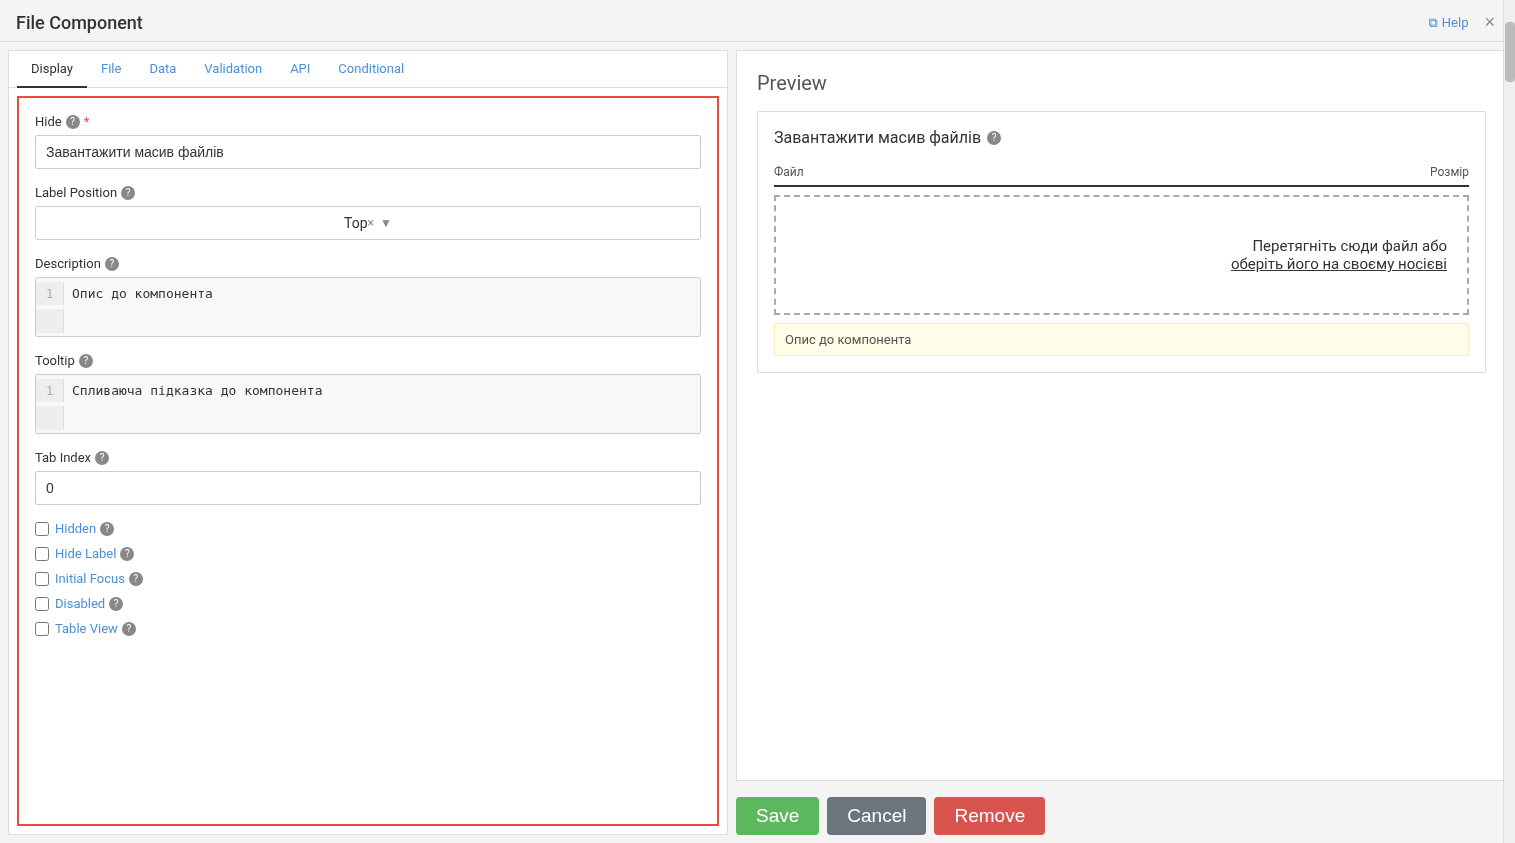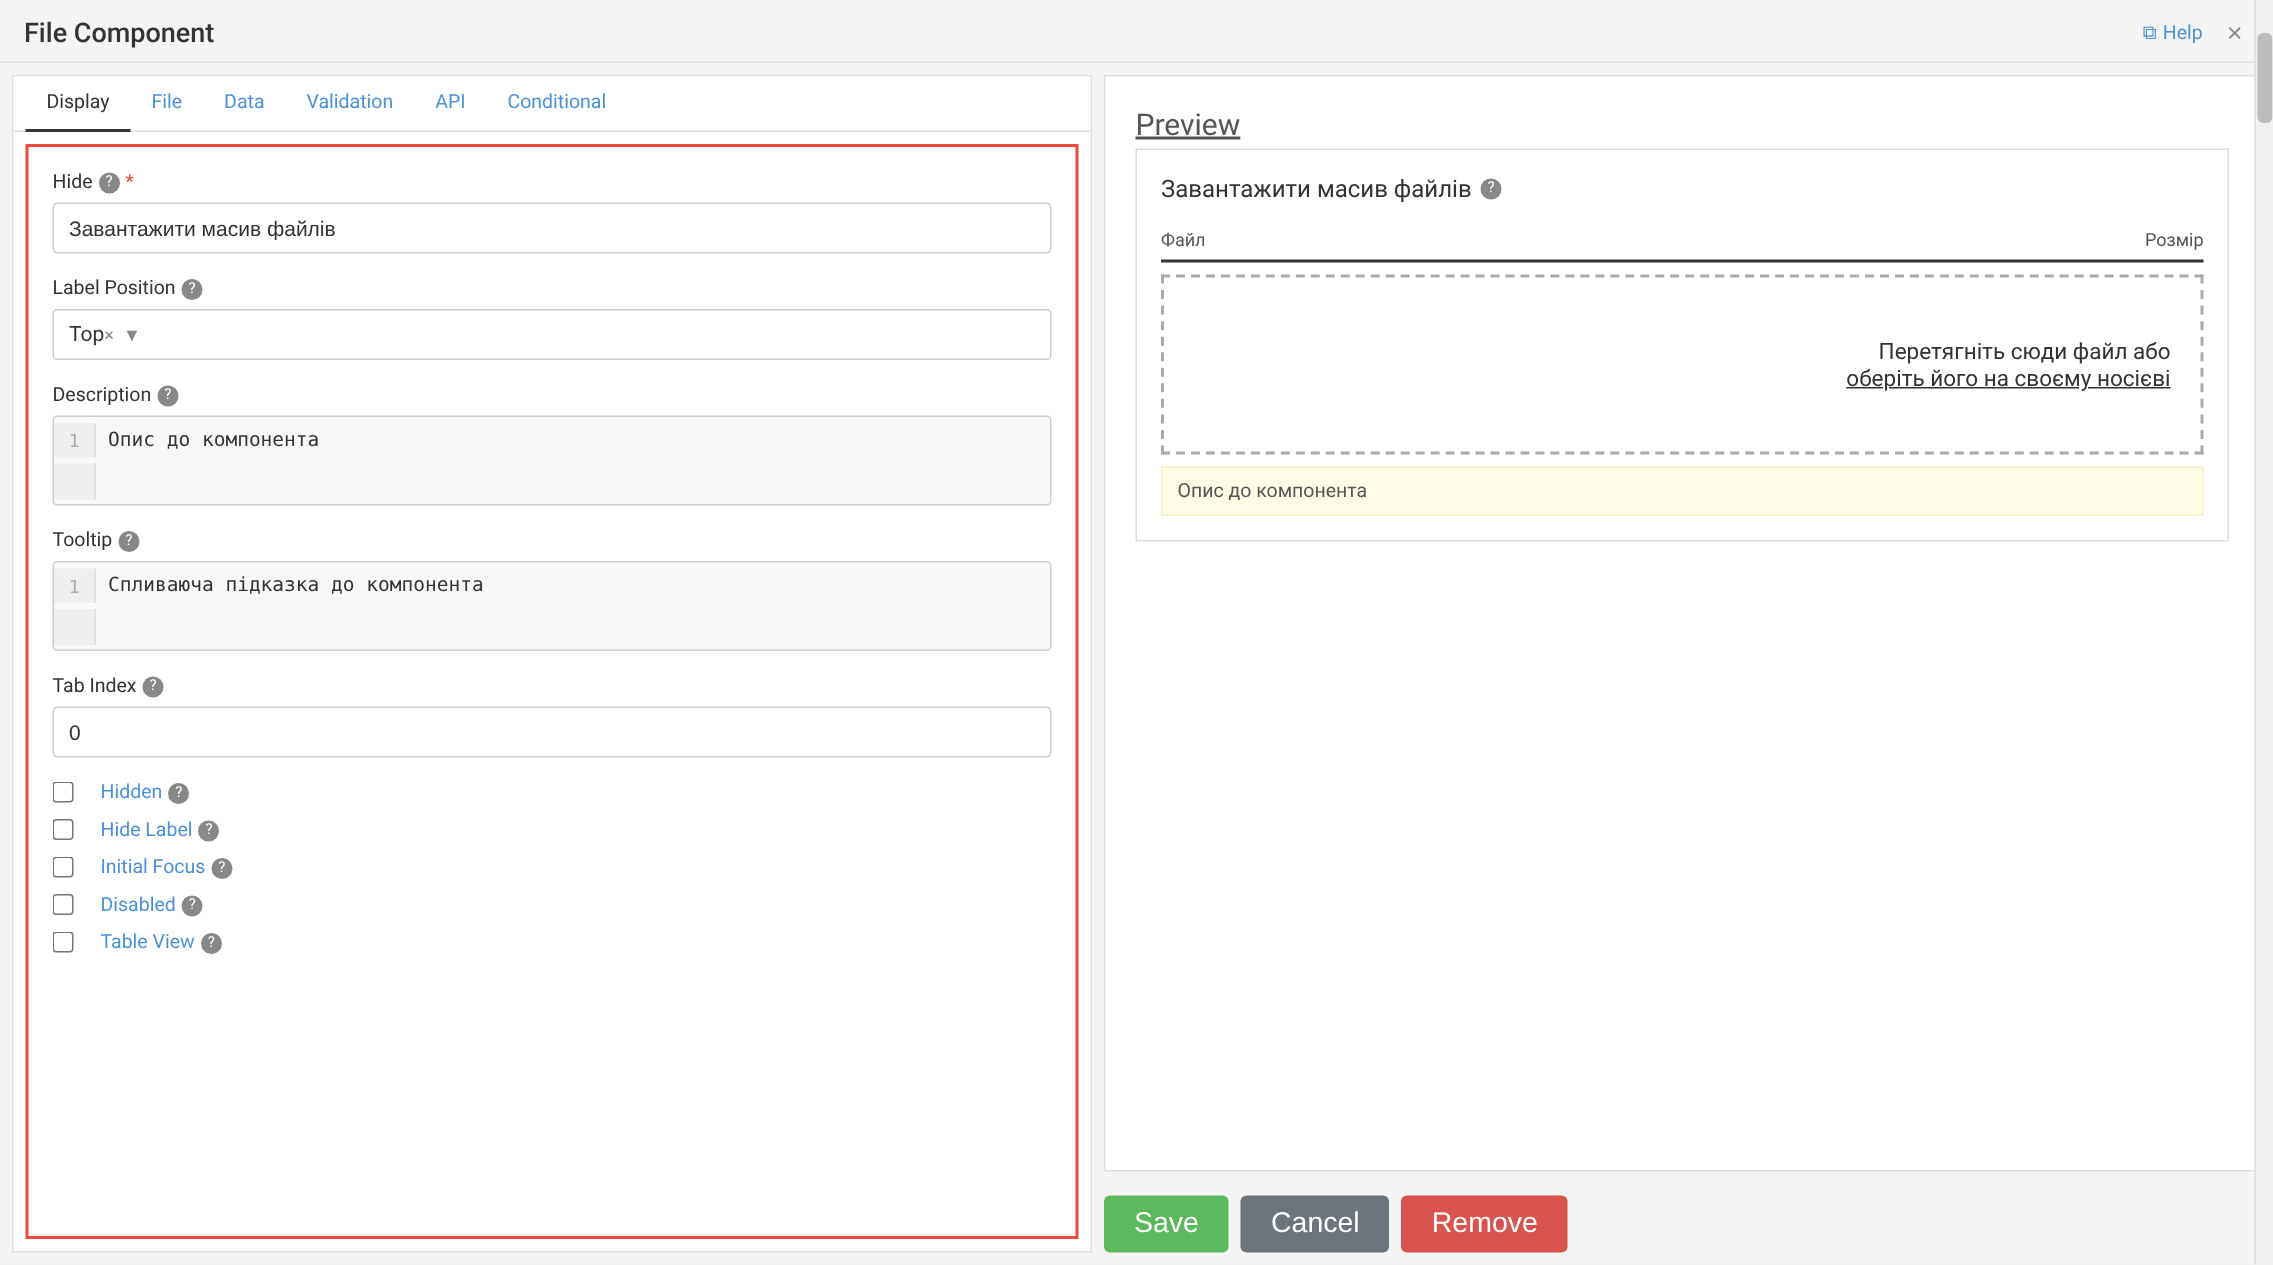--- a/index.html
+++ b/index.html
@@ -136,21 +136,21 @@
       width: 100%;
       padding: 8px 10px;
       border: 1px solid #ccc;
       border-radius: 3px;
       font-size: 14px;
       color: #333;
       background: #fff;
       cursor: pointer;
       display: flex;
       align-items: center;
-      justify-content: flex-start;
+      justify-content: center;
     }
     .select-icons {
       display: flex;
       align-items: center;
       gap: 6px;
       color: #888;
     }
     .select-icons span {
       font-size: 12px;
       cursor: pointer;
@@ -201,22 +201,22 @@
       border: 1px solid #ccc;
       border-radius: 3px;
       font-size: 14px;
       color: #333;
     }
     .checkboxes-section {
       margin-top: 8px;
     }
     .checkbox-item {
       display: flex;
-      align-items: flex-start;
-      gap: 18px;
+      align-items: flex-end;
+      gap: 6px;
       margin-bottom: 10px;
     }
     .checkbox-item input[type="checkbox"] {
       width: 14px;
       height: 14px;
       cursor: pointer;
     }
     .checkbox-label {
       font-size: 13px;
       color: #4a90d9;
@@ -235,22 +235,21 @@
     .preview-section {
       background: #fff;
       border: 1px solid #ddd;
       padding: 20px;
       flex: 1;
     }
     .preview-title {
       font-size: 20px;
       font-weight: 400;
       color: #555;
-      margin-bottom: 4px;
-      text-decoration: underline;
+      margin-bottom: 16px;
     }
     .preview-component {
       border: 1px solid #ddd;
       padding: 16px;
     }
     .preview-component-title {
       font-size: 16px;
       color: #333;
       margin-bottom: 12px;
       display: flex;

